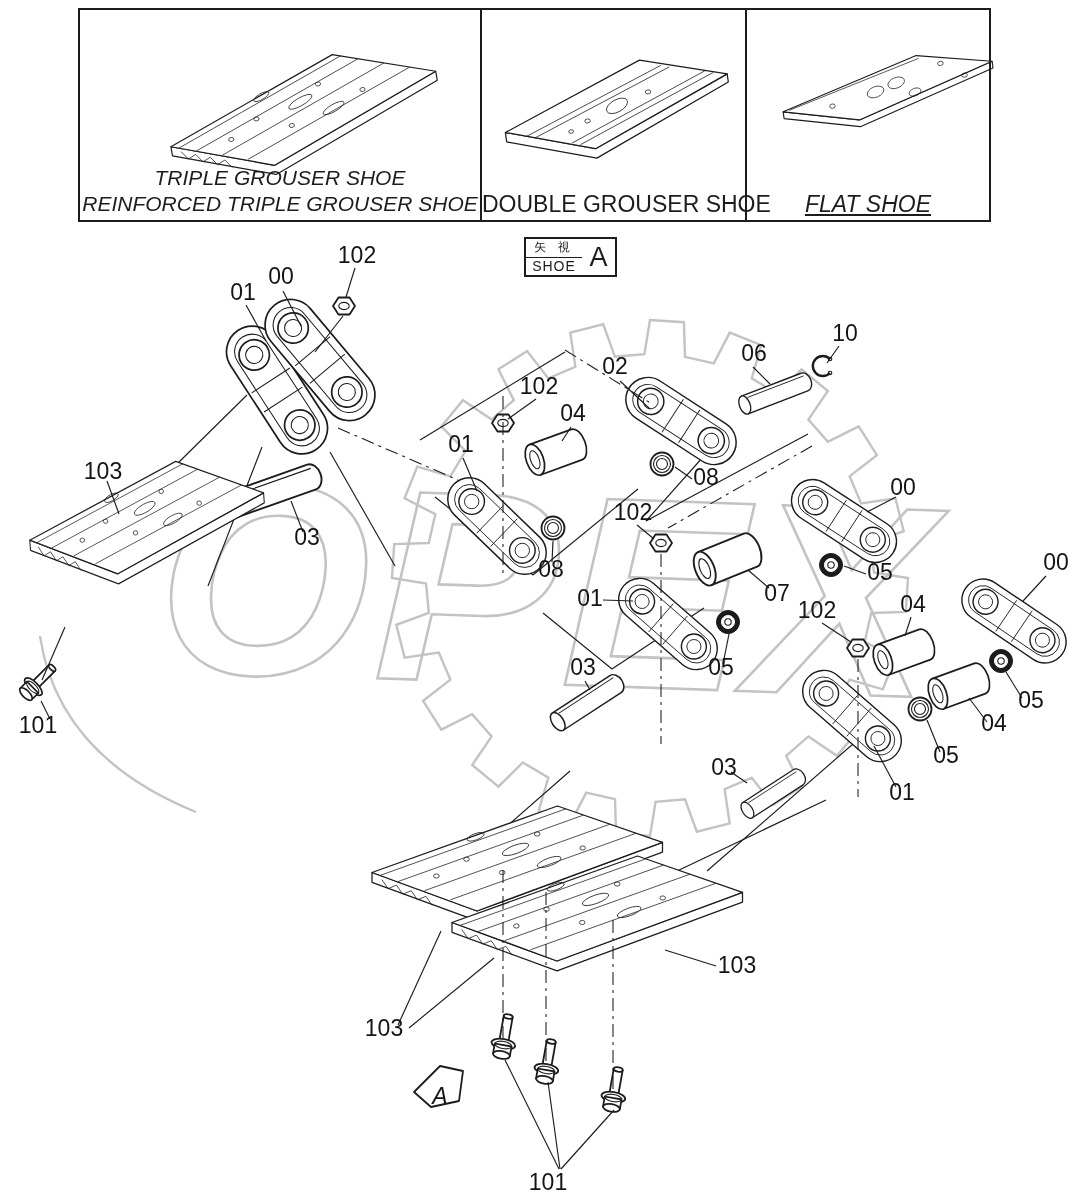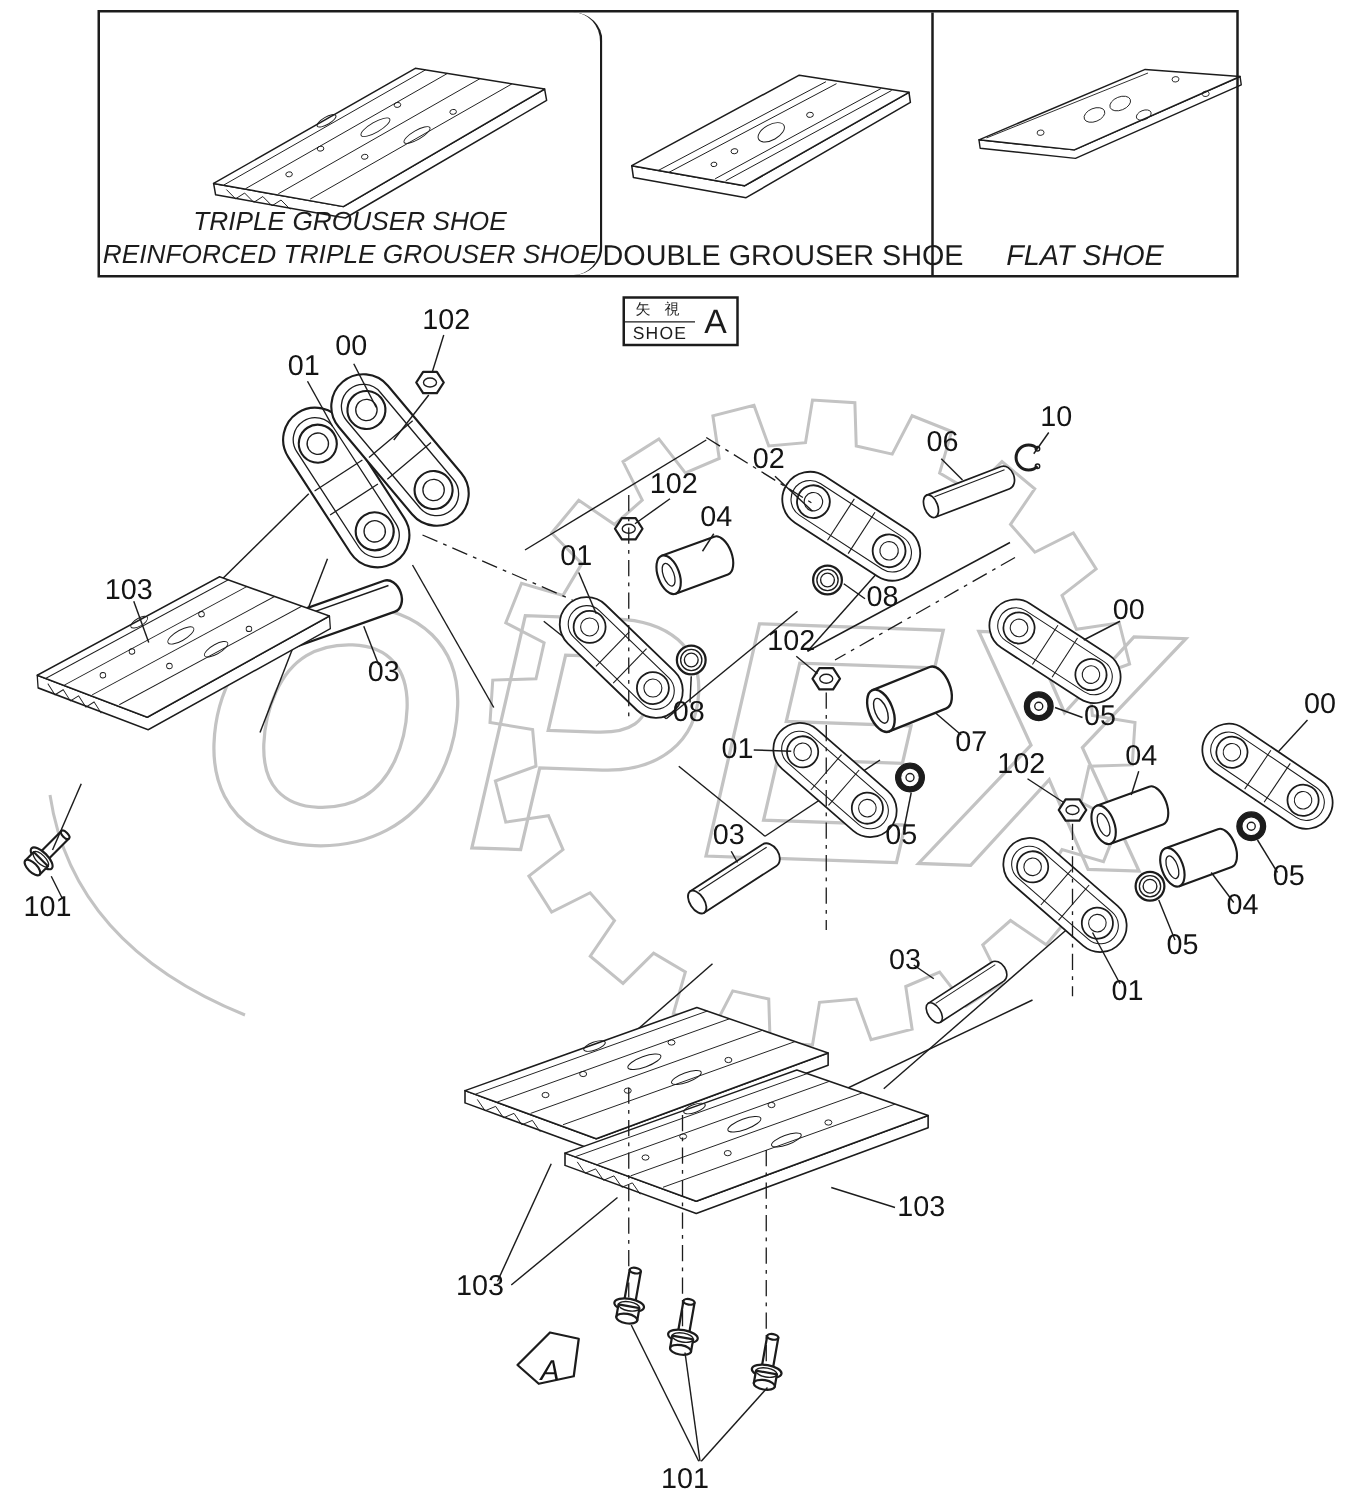--- a/index.html
+++ b/index.html
@@ -8,28 +8,28 @@
   .stage svg{position:absolute;left:0;top:0;}
   .part{fill:#ffffff;stroke:#1c1c1c;stroke-width:1.8;stroke-linejoin:round;}
   .thin{fill:none;stroke:#1c1c1c;stroke-width:1.1;}
   .lead{fill:none;stroke:#1c1c1c;stroke-width:1.15;}
   .chain{fill:none;stroke:#1c1c1c;stroke-width:1.05;stroke-dasharray:13 5 3 5;}
   .wm{fill:none;stroke:#c3c3c3;stroke-width:2.4;}
   .callout{font-family:"Liberation Sans",sans-serif;font-size:23px;fill:#141414;text-anchor:middle;}
   .legend{position:absolute;left:78px;top:8px;width:913px;height:214px;border:2px solid #1c1c1c;
           box-sizing:border-box;display:flex;background:transparent;}
   .legend .cell{position:relative;height:100%;box-sizing:border-box;}
-  .legend .c0{width:402px;border-right:2px solid #1c1c1c;border-radius:23px;}
+  .legend .c0{width:402px;border-right:2px solid #1c1c1c;}
   .legend .c1{width:265px;border-right:2px solid #1c1c1c;}
   .legend .c2{flex:1;}
   .cell .lbl{position:absolute;left:0;right:0;bottom:3px;text-align:center;line-height:26px;}
   .cell .lbl span{display:block;white-space:nowrap;}
   .it{font-style:italic;font-size:21px;}
   .up{font-style:normal;font-size:23px;}
-  .viewbox{position:absolute;left:498px;top:237px;width:93px;height:40px;border:2px solid #1c1c1c;
+  .viewbox{position:absolute;left:524px;top:237px;width:93px;height:40px;border:2px solid #1c1c1c;
            box-sizing:border-box;display:flex;background:#fff;}
   .viewbox .jpcol{width:56px;display:flex;flex-direction:column;}
   .viewbox .jp{flex:1;display:flex;align-items:center;justify-content:center;font-size:12px;
                border-bottom:1.5px solid #1c1c1c;letter-spacing:4px;}
   .viewbox .en{flex:1;display:flex;align-items:center;justify-content:center;font-size:14px;letter-spacing:1px;}
   .viewbox .letter{flex:1;display:flex;align-items:center;justify-content:center;font-size:27px;}
 </style>
 </head>
 <body>
 
@@ -368,21 +368,21 @@
       <span>TRIPLE GROUSER SHOE</span>
       <span>REINFORCED TRIPLE GROUSER SHOE</span>
     </div>
   </div>
   <div class="cell c1">
     <div class="lbl up">
       <span>DOUBLE GROUSER SHOE</span>
     </div>
   </div>
   <div class="cell c2">
-    <div class="lbl it" style="font-size:23px;">
+    <div class="lbl it" style="font-size:23px;text-decoration:underline;">
       <span>FLAT SHOE</span>
     </div>
   </div>
 </div>
 
 <div class="viewbox">
   <div class="jpcol">
     <div class="jp">矢 視</div>
     <div class="en">SHOE</div>
   </div>

